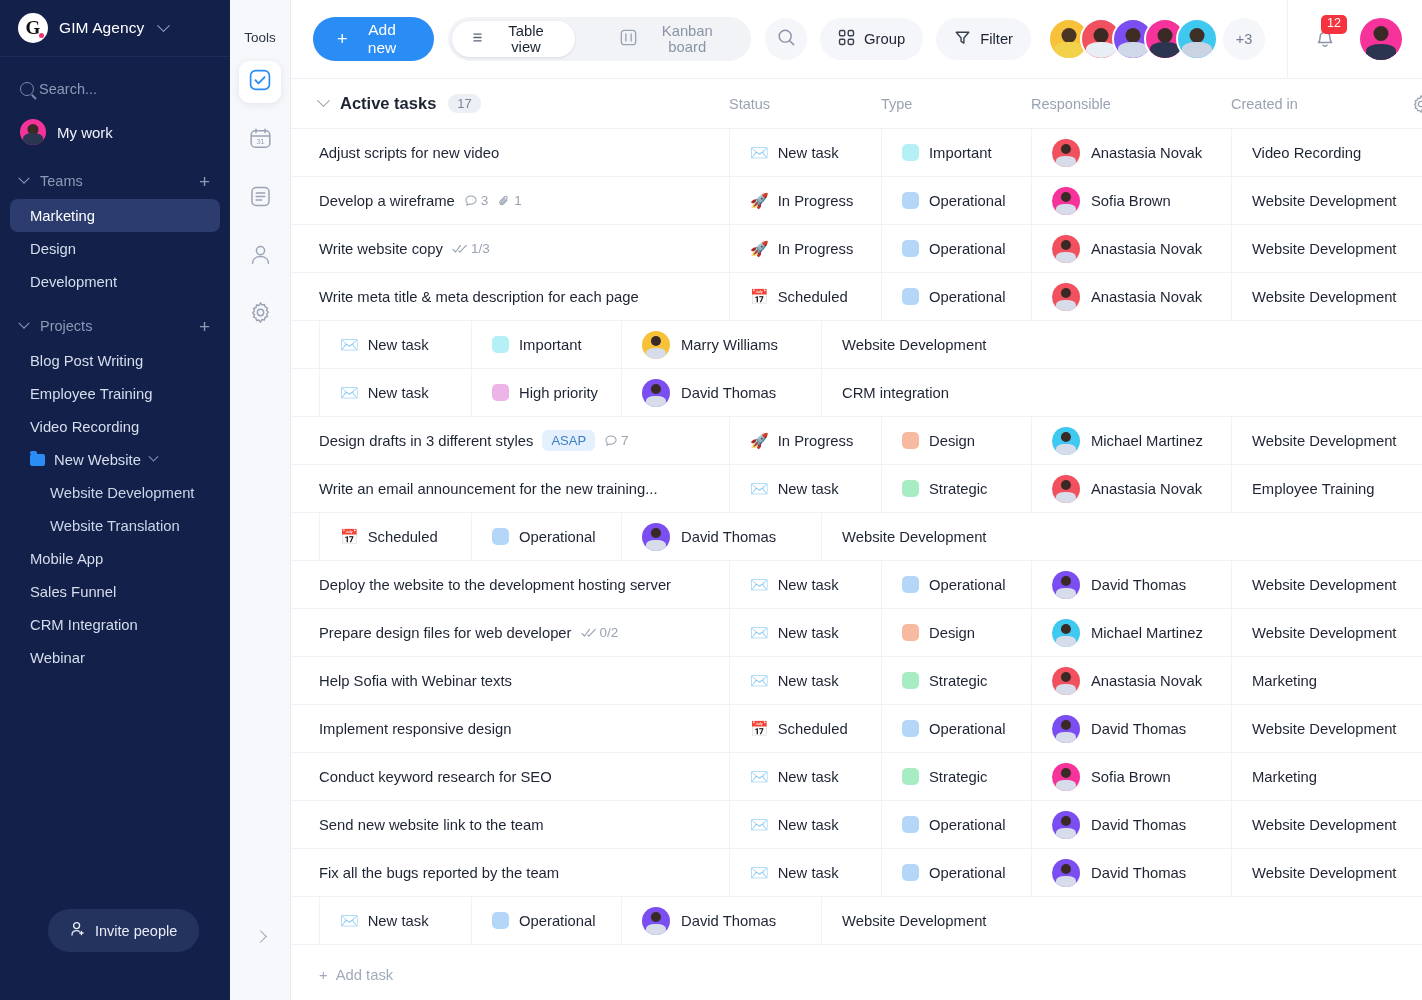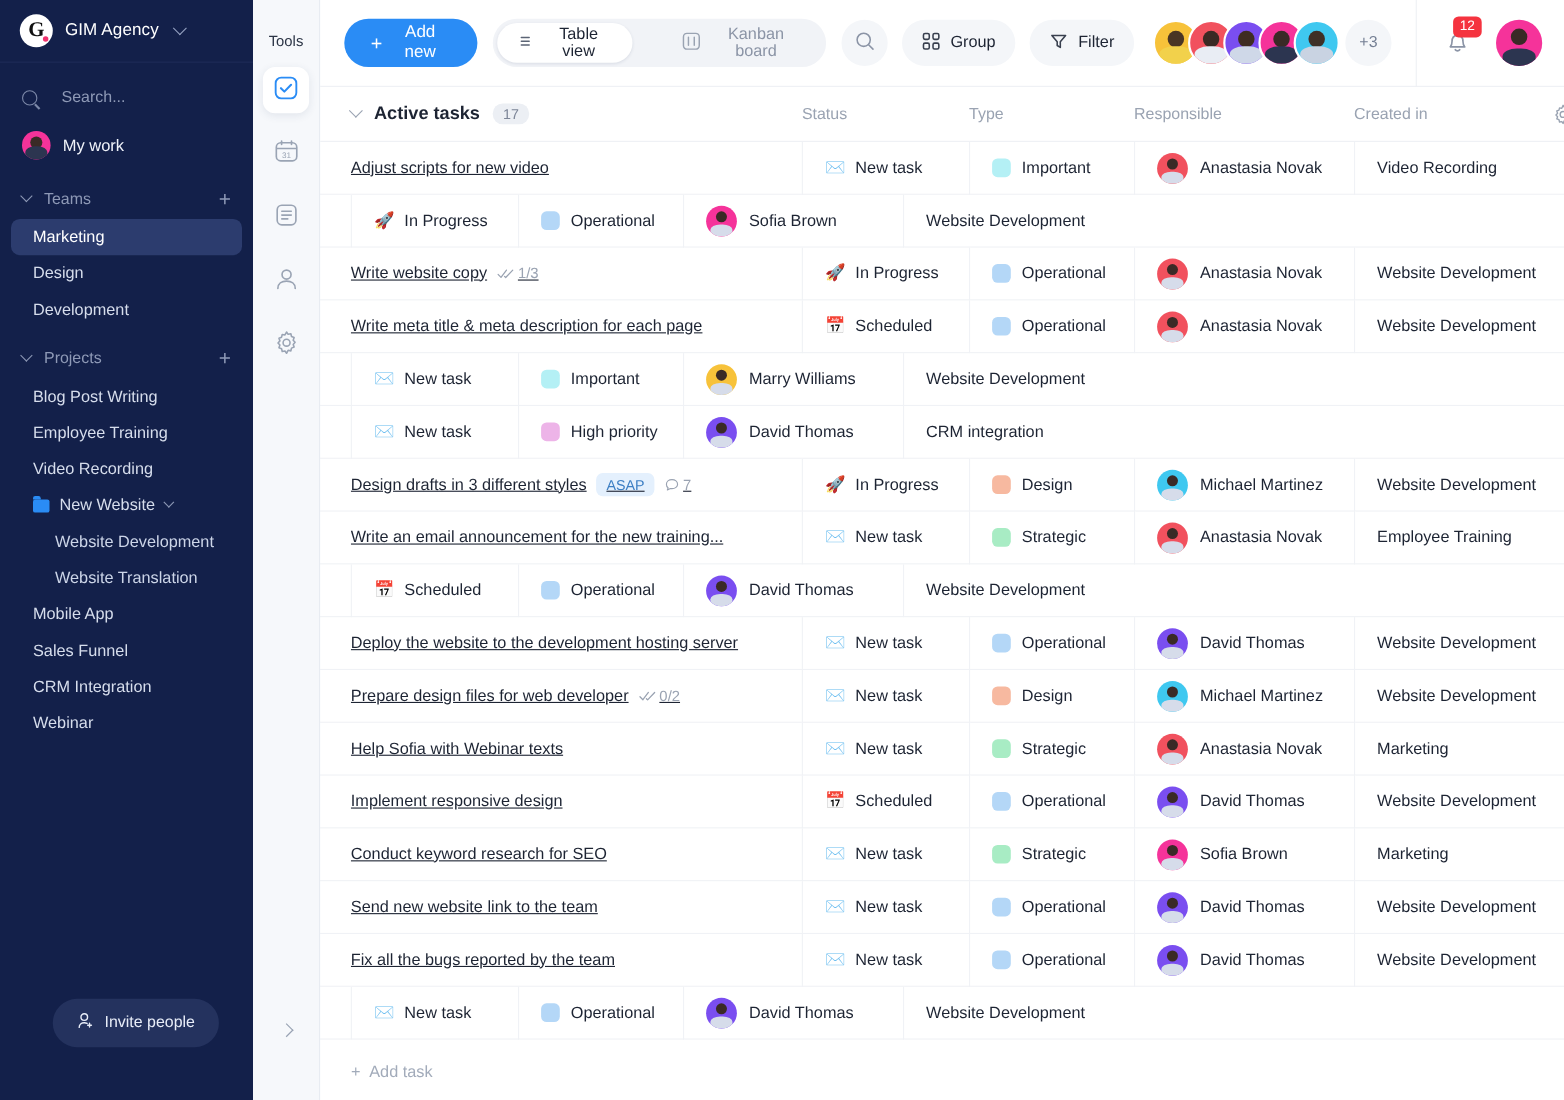--- a/index.html
+++ b/index.html
@@ -36,21 +36,21 @@
     content: ""; position: absolute; right: 4px; bottom: 5px;
     width: 5px; height: 5px; border-radius: 50%; background: #f0326e;
   }
   .brand-name { font-size: 15.5px; color: #fff; font-weight: 500; letter-spacing: .1px; }
   .chev { display:inline-block; width: 9px; height: 9px;
           border-right: 1.6px solid #94a0c0; border-bottom: 1.6px solid #94a0c0;
           transform: rotate(45deg) translate(-2px,-2px); }
   .brand .chev { margin-left: 4px; }
 
   .search-row {
-    display: flex; align-items: center; gap: 22px;
+    display: flex; align-items: center; gap: 5px;
     padding: 0 20px; height: 44px; margin-top: 10px;
   }
   .search-ic {
     width: 14px; height: 14px; border: 1.6px solid #7c88a8; border-radius: 50%;
     position: relative; flex: 0 0 14px;
   }
   .search-ic::after {
     content:""; position:absolute; right:-4px; bottom:-3px;
     width: 6px; height: 1.6px; background: #7c88a8; transform: rotate(45deg);
   }
@@ -233,21 +233,21 @@
   .tbody { flex: 1; overflow-y: auto; }
   .trow {
     height: 48px; display: flex; align-items: center;
     border-bottom: 1px solid #f0f2f6; font-size: 14.8px; color: #1d2433;
     padding-left: 28px;
   }
   .cell { display: flex; align-items: center; height: 48px; }
   .cell.bordered { border-left: 1px solid #f0f2f6; padding-left: 20px; }
 
   .task-name { display: flex; align-items: center; gap: 9px; padding-right: 10px;
-               white-space: nowrap; overflow: hidden; text-decoration: underline; }
+               white-space: nowrap; overflow: hidden; }
   .tag {
     background: #e4f0fd; color: #3d7fc4; border-radius: 6px;
     font-size: 13px; padding: 3px 9px; font-weight: 400;
   }
   .meta { display: inline-flex; align-items: center; gap: 3px; color: #9aa3b2; font-size: 13.5px; }
   .meta svg { display: block; }
 
   .status-cell { display: flex; align-items: center; gap: 9px; }
   .status-emoji { font-size: 15px; line-height: 1; }
   .type-cell { display: flex; align-items: center; gap: 10px; }
@@ -551,20 +551,35 @@
                 <span class="body" style="width:20.16px;height:10.64px;bottom:0;background:#d6dcea;"></span>
               </span>
               <span>Anastasia Novak</span>
             </div>
             <div class="cell bordered col-created">
               <span>Video Recording</span>
             </div>
             <div class="cell col-gear"></div>
           </div>
           <div class="trow">
+            <div class="cell col-task task-name">
+              <span>Develop a wireframe</span>
+              <span class="meta">
+                <svg width="14" height="14" viewBox="0 0 16 16" fill="none">
+                  <path d="M8 2.2c3.3 0 5.8 2 5.8 4.7 0 2.6-2.5 4.7-5.8 4.7-.6 0-1.2-.07-1.7-.2L3.2 13l.7-2.3C2.8 9.85 2.2 8.6 2.2 6.9 2.2 4.2 4.7 2.2 8 2.2z" stroke="#9aa3b2" stroke-width="1.2" stroke-linejoin="round"></path>
+                </svg>
+                <span>3</span>
+              </span>
+              <span class="meta">
+                <svg width="14" height="14" viewBox="0 0 16 16" fill="none">
+                  <path d="M11.4 7.3l-4.2 4.2a2.4 2.4 0 01-3.4-3.4l5-5a1.7 1.7 0 012.4 2.4l-5 5a.9.9 0 01-1.3-1.3l4.2-4.2" stroke="#9aa3b2" stroke-width="1.2" stroke-linecap="round" stroke-linejoin="round"></path>
+                </svg>
+                <span>1</span>
+              </span>
+            </div>
             <div class="cell bordered col-status status-cell">
               <span class="status-emoji">🚀</span>
               <span>In Progress</span>
             </div>
             <div class="cell bordered col-type type-cell">
               <span class="swatch" style="background:#b4d7f7;"></span>
               <span>Operational</span>
             </div>
             <div class="cell bordered col-resp resp-cell">
               <span class="avatar" style="width:28px;height:28px;background:#f5339a;">

